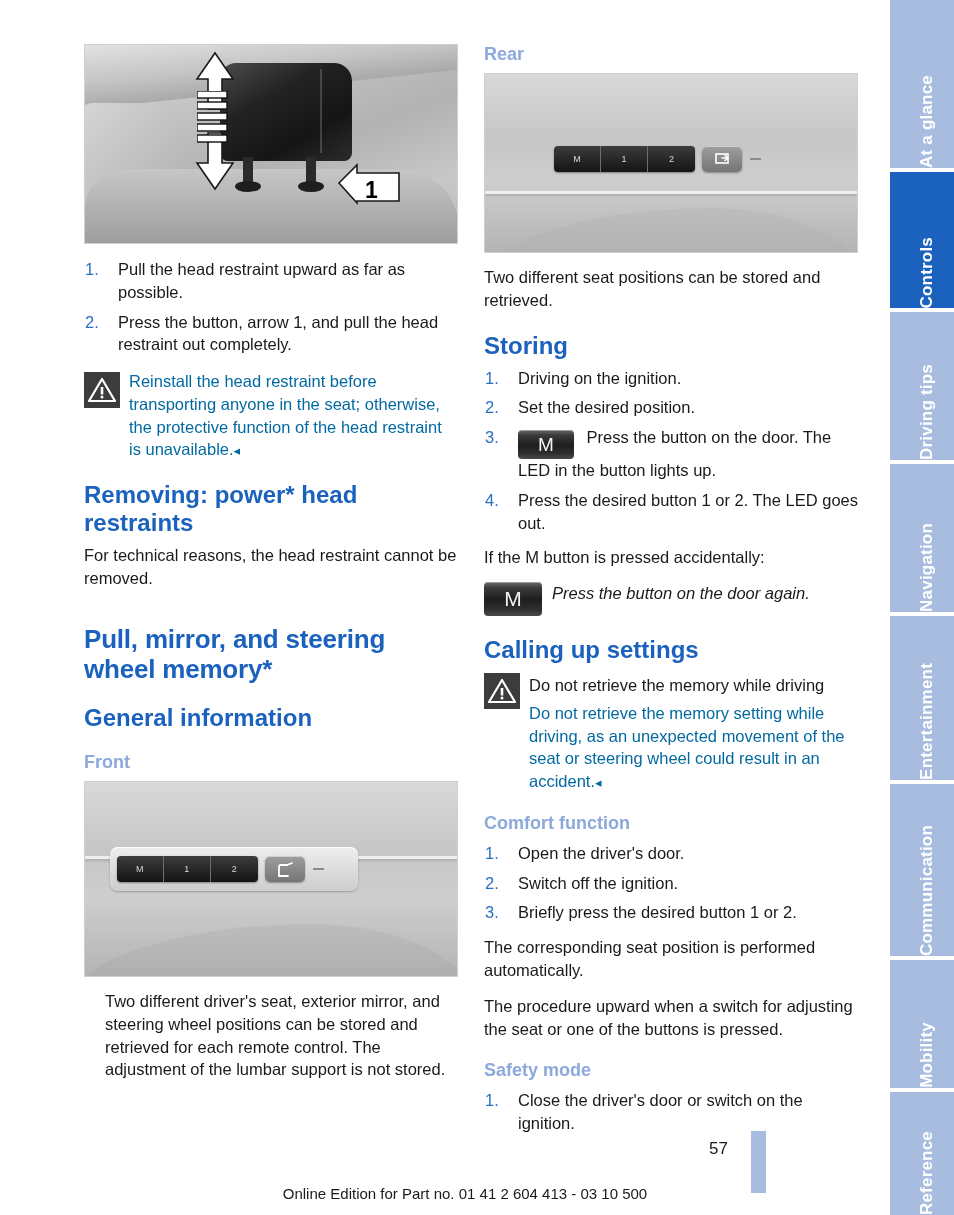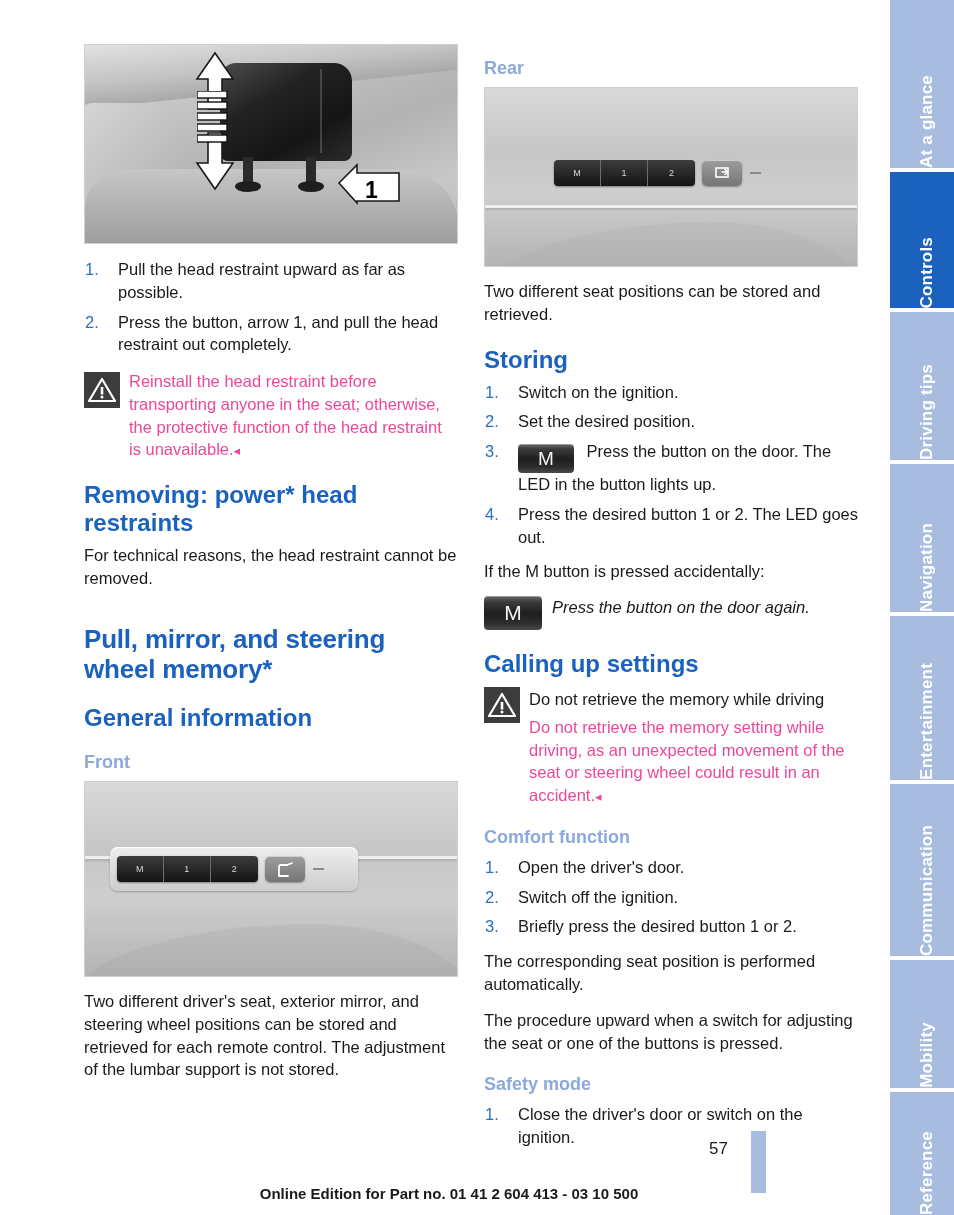--- a/index.html
+++ b/index.html
@@ -81,21 +81,21 @@
     font-weight: bold;
     color: #1a62bd;
     margin: 20px 0 7px 0;
   }
   h3.sub {
     font-size: 18px;
     font-weight: bold;
     color: #8da8dc;
     margin: 20px 0 8px 0;
   }
-  h2.sect.first, h3.sub.first { margin-top: 14px; }
+  h2.sect.first, h3.sub.first { margin-top: 0; }
 
   
   ol.steps { list-style: none; margin: 0 0 12px 0; padding: 0; }
   ol.steps > li {
     position: relative;
     padding-left: 34px;
     margin-bottom: 7px;
     font-size: 16.5px;
     line-height: 1.38;
     color: #1a1a1a;
@@ -114,21 +114,21 @@
     float: left;
     width: 36px; height: 36px;
     background: #3c3c3c;
     margin: 2px 9px 0 0;
     position: relative;
     flex: none;
   }
   .warn-icon svg { position: absolute; left: 4px; top: 5px; }
   .warnblock p { overflow: hidden; }
   .warn-title { font-size: 16.5px; color: #1a1a1a; margin: 0 0 5px 0; padding-top: 3px; }
-  .warn-body  { font-size: 16.5px; color: #ec4899; line-height: 1.38; margin: 0; }
+  .warn-body  { font-size: 16.5px; color: #0369a1; line-height: 1.38; margin: 0; }
   .endmark { font-size: 13px; letter-spacing: -1px; }
 
   
   .mbtn {
     display: inline-block;
     width: 56px; height: 29px;
     border-radius: 4px;
     background: linear-gradient(180deg,#6a6a6a 0%,#3a3a3a 18%,#1e1e1e 52%,#2e2e2e 80%,#4a4a4a 100%);
     color: #f2f2f2;
     text-align: center;
@@ -240,25 +240,24 @@
     font-size: 17px; color: #1a1a1a;
   }
   .pagebar {
     position: absolute;
     right: 124px; bottom: 22px;
     width: 15px; height: 62px;
     background: #a8bce0;
   }
   .footer {
     position: absolute;
-    left: 0; bottom: 13px; width: 898px;
+    left: 16px; bottom: 13px; width: 898px;
     text-align: center;
     font-size: 15px;
     color: #1a1a1a;
-    font-weight: bold;
   }
 </style>
 </head>
 <body>
 
 <div class="page">
 
   <div class="content">
 
     <div class="col col-left">
@@ -339,21 +338,21 @@
             <svg width="22" height="17" viewBox="0 0 22 17">
               <path d="M5 15 L5 6 Q5 4 7 4 L13 4" fill="none" stroke="#fff" stroke-width="1.8" stroke-linecap="round"></path>
               <path d="M13 4 L18 2" fill="none" stroke="#fff" stroke-width="1.8" stroke-linecap="round"></path>
               <path d="M5 15 L14 15" fill="none" stroke="#fff" stroke-width="1.8" stroke-linecap="round"></path>
             </svg>
           </div>
           <div class="pnl-dash"></div>
         </div>
       </div>
 
-      <p class="txt" style="margin-top:13px;">Two different driver's seat, exterior mirror, and steering wheel positions can be stored and retrieved for each remote control. The adjustment of the lumbar support is not stored.</p>
+      <p class="txt" style="margin-top:13px;margin-left:21px;">Two different driver's seat, exterior mirror, and steering wheel positions can be stored and retrieved for each remote control. The adjustment of the lumbar support is not stored.</p>
     </div>
 
     <div class="col col-right">
 
       <h3 class="sub first">Rear</h3>
 
       <div class="photo panel">
         <div class="pnl-bg"></div>
         <div class="pnl-line1" style="top:66%;"></div>
         <div class="pnl-swoop" style="bottom:-48px;height:92px;"></div>
@@ -373,21 +372,21 @@
         </div>
       </div>
 
       <p class="txt" style="margin-top:13px;">Two different seat positions can be stored and retrieved.</p>
 
       <h2 class="sect">Storing</h2>
 
       <ol class="steps">
         <li>
           <span class="num">1.</span>
-          <span>Switch on the ignition.</span>
+          <span>Driving on the ignition.</span>
         </li>
         <li>
           <span class="num">2.</span>
           <span>Set the desired position.</span>
         </li>
         <li class="with-btn">
           <span class="num">3.</span>
           <span class="mbtn">M</span>
           <span style="margin-left:8px;">Press the button on the door. The LED in the button lights up.</span>
         </li>

